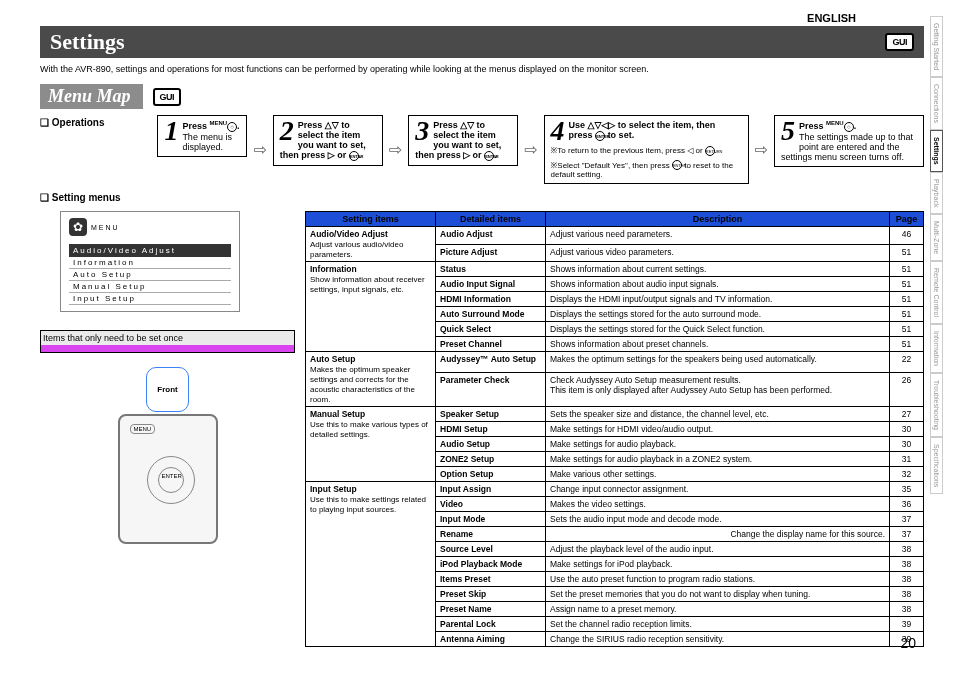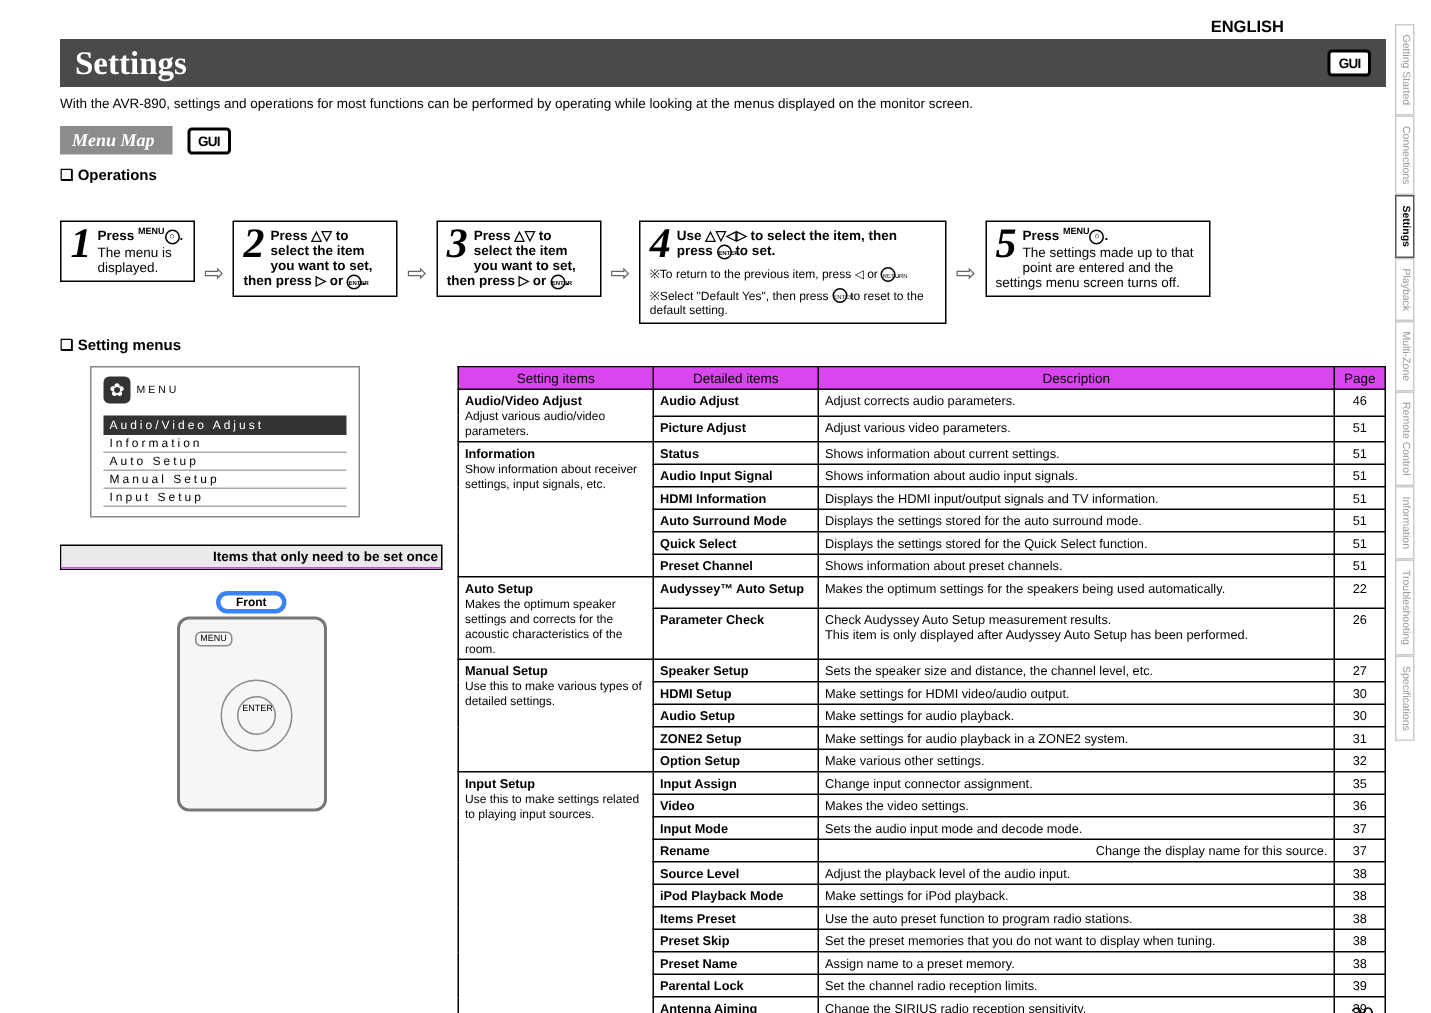--- a/index.html
+++ b/index.html
@@ -3,53 +3,53 @@
 <meta charset="utf-8">
 <style>
   * { box-sizing: border-box; margin: 0; padding: 0; }
   body { font-family: Arial, Helvetica, sans-serif; font-size: 9px; color: #000; background: #fff; width: 954px; }
   .page { position: relative; padding: 12px 30px 12px 40px; }
   .top-lang { text-align: right; font-weight: bold; font-size: 11px; padding-right: 68px; margin-bottom: 2px; }
   .header-bar { background: #4a4a4a; color: #fff; font-family: Georgia, 'Times New Roman', serif; font-size: 22px; font-weight: bold; padding: 3px 10px; display: flex; justify-content: space-between; align-items: center; }
   .gui-badge { background: #fff; color: #000; font-size: 9px; font-weight: bold; padding: 2px 5px; border: 2px solid #000; border-radius: 3px; font-family: Arial, sans-serif; letter-spacing: -0.5px; }
   .intro { font-size: 9px; margin: 6px 0 10px 0; }
   .menu-map-wrap { display: flex; align-items: center; gap: 10px; }
-  .menu-map { background: #8c8c8c; color: #fff; font-family: Georgia, serif; font-size: 12px; font-weight: bold; padding: 2px 12px 2px 8px; font-style: italic; }
+  .menu-map { background: #8c8c8c; color: #fff; font-family: Georgia, serif; font-size: 18px; font-weight: bold; padding: 2px 12px 2px 8px; font-style: italic; }
   .subhead { font-weight: bold; font-size: 10px; margin: 8px 0 4px 0; }
   .subhead::before { content: "❏ "; }
   .steps-row { display: flex; gap: 6px; align-items: flex-start; margin-top: 6px; }
   .step { border: 1px solid #000; padding: 4px 6px; font-size: 9px; position: relative; }
   .step-num { font-family: Georgia, serif; font-size: 28px; font-weight: bold; font-style: italic; float: left; line-height: 0.8; margin-right: 4px; }
   .arrow { align-self: center; font-size: 16px; color: #666; }
   .step1 { width: 90px; }
   .step2, .step3 { width: 110px; }
   .step4 { width: 205px; }
   .step5 { width: 150px; }
   .extranotes { font-size: 8px; margin-top: 3px; }
   .content-row { display: flex; gap: 10px; margin-top: 8px; }
   .left-col { width: 255px; }
   .menu-box { border: 1px solid #888; padding: 6px 8px; font-size: 9px; width: 180px; margin-left: 20px; position: relative; }
   .menu-icon { display: inline-flex; align-items: center; gap: 4px; }
   .gear { width: 18px; height: 18px; background: #333; border-radius: 4px; display: inline-flex; align-items: center; justify-content: center; color: #fff; font-size: 12px; }
   .menu-label { font-size: 7px; letter-spacing: 2px; vertical-align: middle; }
   .menu-highlight { background: #333; color: #fff; padding: 2px 4px; font-size: 8px; letter-spacing: 2px; margin-top: 6px; }
   .menu-item { padding: 1px 4px; font-size: 8px; border-bottom: 1px solid #aaa; letter-spacing: 2px; }
   .set-once { border: 1px solid #000; margin-top: 18px; font-size: 8.5px; }
-  .set-once-hd { background: #eaeaea; font-weight: bold; text-align: right; padding: 2px; border-bottom: 1px solid #d946ef; font-size: 9px; }
+  .set-once-hd { background: #eaeaea; font-weight: normal; text-align: left; padding: 2px; border-bottom: 7px solid #d946ef; font-size: 9px; }
   .set-once-body { padding: 4px 6px; }
   .remote { margin-top: 14px; text-align: center; }
-  .front-label { display: inline-block; border: 3px solid #3b82f6; border-radius: 10px; padding: 0 10px; font-size: 8px; font-weight: bold; margin-bottom: 2px; }
+  .front-label { display: inline-block; border: 1px solid #3b82f6; border-radius: 10px; padding: 17px 10px; font-size: 8px; font-weight: bold; margin-bottom: 2px; }
   .remote-img { width: 100px; height: 130px; border: 2px solid #777; border-radius: 8px; margin: 0 auto; background: #f6f6f6; position: relative; overflow: hidden; }
   .remote-img::before, .remote-img::after { content:""; position: absolute; border: 1px solid #888; border-radius: 50%; }
   .remote-img::before { width: 46px; height: 46px; left: 27px; top: 40px; }
   .remote-img::after { width: 24px; height: 24px; left: 38px; top: 51px; }
   .table-wrap { flex: 1; }
   table.settings { border-collapse: collapse; width: 100%; font-size: 8.5px; }
   table.settings th, table.settings td { border: 1px solid #000; padding: 2px 4px; vertical-align: top; text-align: left; }
-  table.settings th { background: #d946ef; font-weight: normal; text-align: center; font-size: 9px; }
+  table.settings th { background: #1d4ed8; font-weight: bold; text-align: center; font-size: 9px; }
   .col-setting { width: 130px; }
   .col-detail { width: 110px; margin-top: 16px; }
   .col-page { width: 34px; text-align: center !important; margin-top: 16px; }
   .page-num { position: absolute; bottom: 8px; right: 38px; font-size: 14px; }
   
   .tabs { position: absolute; top: 16px; right: 2px; width: 22px; }
   .tab { writing-mode: vertical-rl; font-size: 7px; color: #999; border: 1px solid #ccc; padding: 6px 2px; margin-bottom: 0; text-align: center; }
   .tab.active { color: #000; border-color: #555; font-weight: bold; }
   .icon-circle { display:inline-block; width:10px; height:10px; border:1px solid #000; border-radius:50%; font-size:6px; text-align:center; line-height:9px; vertical-align:middle;}
 </style>
@@ -65,21 +65,21 @@
     <span class="gui-badge">GUI</span>
   </div>
 
   <p class="intro">With the AVR-890, settings and operations for most functions can be performed by operating while looking at the menus displayed on the monitor screen.</p>
 
   <div class="menu-map-wrap">
     <div class="menu-map">Menu Map</div>
     <span class="gui-badge">GUI</span>
   </div>
 
-  <div style="display:flex; gap:14px; align-items:flex-start;flex-direction:column;">
+  <div style="display:flex; gap:14px; align-items:flex-start;">
     <div style="width:200px;">
       <div class="subhead">Operations</div>
     </div>
 
     <div class="steps-row" style="flex:1;">
       <div class="step step1">
         <span class="step-num">1</span>
         <b><span>Press </span><span style="font-size:6px;vertical-align:super;">MENU</span><span class="icon-circle">○</span>.</b><br>
         <span>The menu is displayed.</span>
       </div>
@@ -156,21 +156,21 @@
             <th class="col-setting">Setting items</th>
             <th class="col-detail">Detailed items</th>
             <th>Description</th>
             <th class="col-page">Page</th>
           </tr>
         </thead>
         <tbody id="tbody">
             <tr>
               <td class="col-setting" rowspan="2"><b>Audio/Video Adjust</b><br><span style="font-size:8px;">Adjust various audio/video parameters.</span></td>
               <td class="col-detail"><b>Audio Adjust</b></td>
-              <td style="white-space: pre-line;">Adjust corrects audio parameters.</td>
+              <td style="white-space: pre-line;">Adjust various need parameters.</td>
               <td class="col-page">46</td>
             </tr>
             <tr>
               <td class="col-detail"><b>Picture Adjust</b></td>
               <td style="white-space: pre-line;">Adjust various video parameters.</td>
               <td class="col-page">51</td>
             </tr>
             <tr>
               <td class="col-setting" rowspan="6"><b>Information</b><br><span style="font-size:8px;">Show information about receiver settings, input signals, etc.</span></td>
               <td class="col-detail"><b>Status</b></td>

